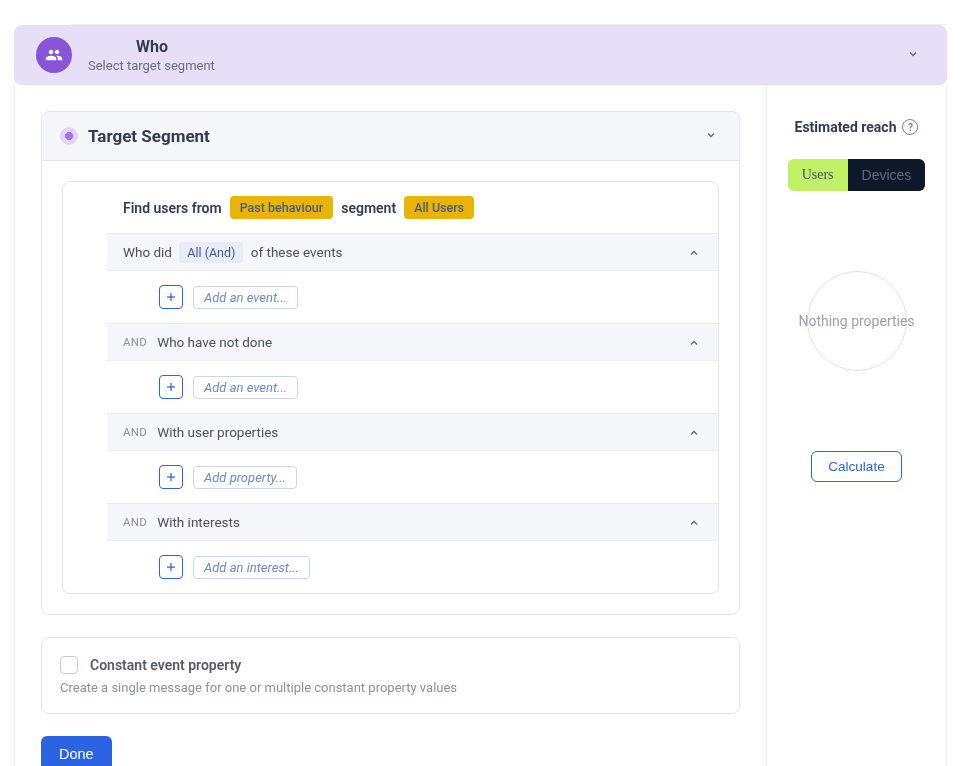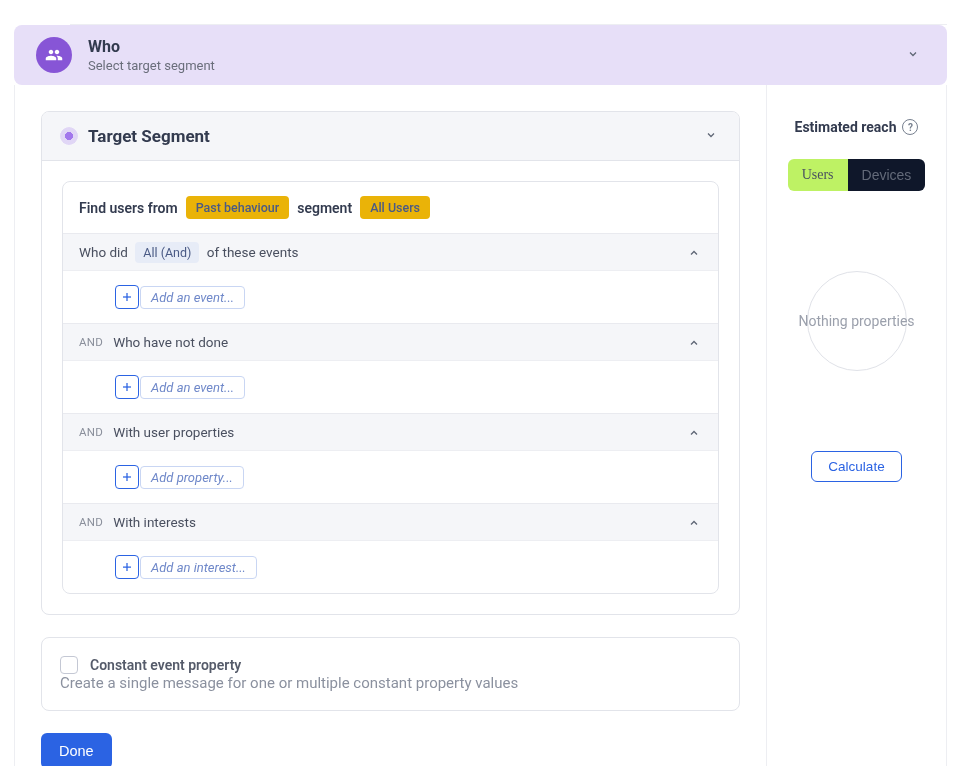--- a/index.html
+++ b/index.html
@@ -31,21 +31,21 @@
     }
     .who-icon-circle {
       width: 36px; height: 36px;
       background: #8755d6;
       border-radius: 50%;
       display: flex; align-items: center; justify-content: center;
       flex-shrink: 0;
       margin-right: 16px;
     }
     .who-icon-circle svg { fill: #fff; }
-    .who-title { font-size: 16px; font-weight: 700; color: #333b4f; line-height: 1.2; }
+    .who-title { font-size: 16px; font-weight: 700; color: #333b4f; line-height: 1.2; margin-left: 48px; }
     .who-sub { font-size: 13px; color: #6a6e7b; margin-top: 2px; }
     .who-caret { position: absolute; right: 28px; top: 50%; transform: translateY(-50%); color: #5e6675; }
 
     
     .body-wrap {
       display: flex;
       margin: 0 14px 0 14px;
       border-left: 1px solid #edeef2;
       border-right: 1px solid #edeef2;
       border-bottom: 1px solid #edeef2;
@@ -87,20 +87,21 @@
     }
     .card-head h2 { font-size: 17px; font-weight: 700; color: #333b4f; }
     .head-caret { position: absolute; right: 22px; top: 50%; transform: translateY(-50%); color: #5e6675; }
 
     .card-body { padding: 20px; }
 
     .inner-card {
       border: 1px solid #e2e4ea;
       border-radius: 8px;
       overflow: hidden;
+      padding-left: 44px;
     }
 
     .finder-row {
       padding: 14px 16px;
       display: flex;
       align-items: center;
       flex-wrap: wrap;
       gap: 8px;
       font-size: 14px;
       font-weight: 600;
@@ -142,21 +143,21 @@
     }
     .cond-caret {
       position: absolute; right: 18px; top: 50%; transform: translateY(-50%) rotate(180deg);
       color: #5e6675;
     }
 
     .condition-body {
       padding: 14px 16px 14px 52px;
       display: flex;
       align-items: center;
-      gap: 1px;
+      gap: 10px;
       border-top: 1px solid #edeef2;
     }
     .plus-btn {
       width: 24px; height: 24px;
       border: 1px solid #2b63e3;
       color: #2b63e3;
       border-radius: 4px;
       display: flex; align-items: center; justify-content: center;
       background: #fff;
       cursor: pointer;
@@ -182,21 +183,21 @@
     .const-top { display: flex; align-items: center; gap: 12px; }
     .faux-check {
       width: 18px; height: 18px;
       border: 1.5px solid #c4c8d4;
       border-radius: 4px;
       background: #fff;
       cursor: pointer;
       flex-shrink: 0;
     }
     .const-title { font-size: 14px; font-weight: 600; color: #555b6a; }
-    .const-sub { font-size: 15px; color: #8b919f; }
+    .const-sub { font-size: 13px; color: #8b919f; margin-top: 6px; }
 
     .done-btn {
       margin: 22px 26px 0 26px;
       background: #2b63e3;
       color: #fff;
       border: none;
       border-radius: 6px;
       padding: 10px 18px;
       font-size: 14.5px;
       font-weight: 500;

